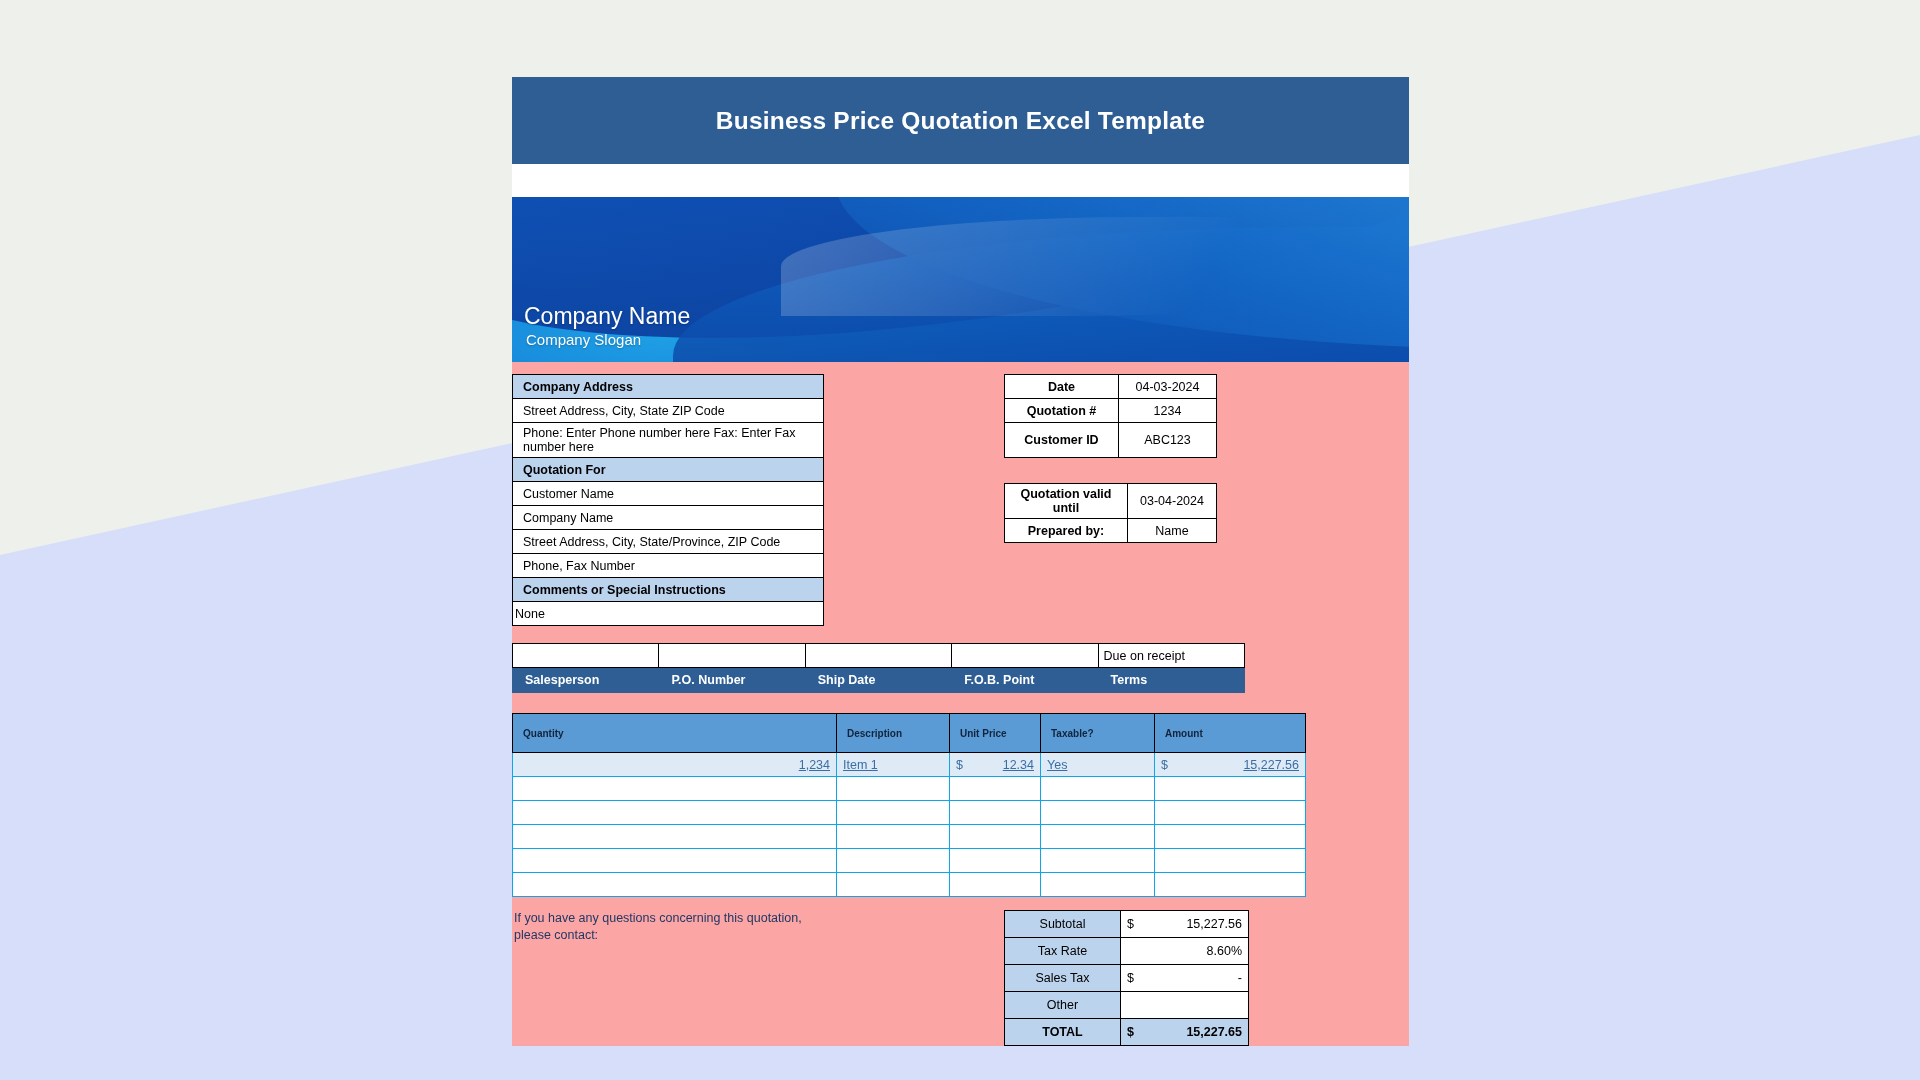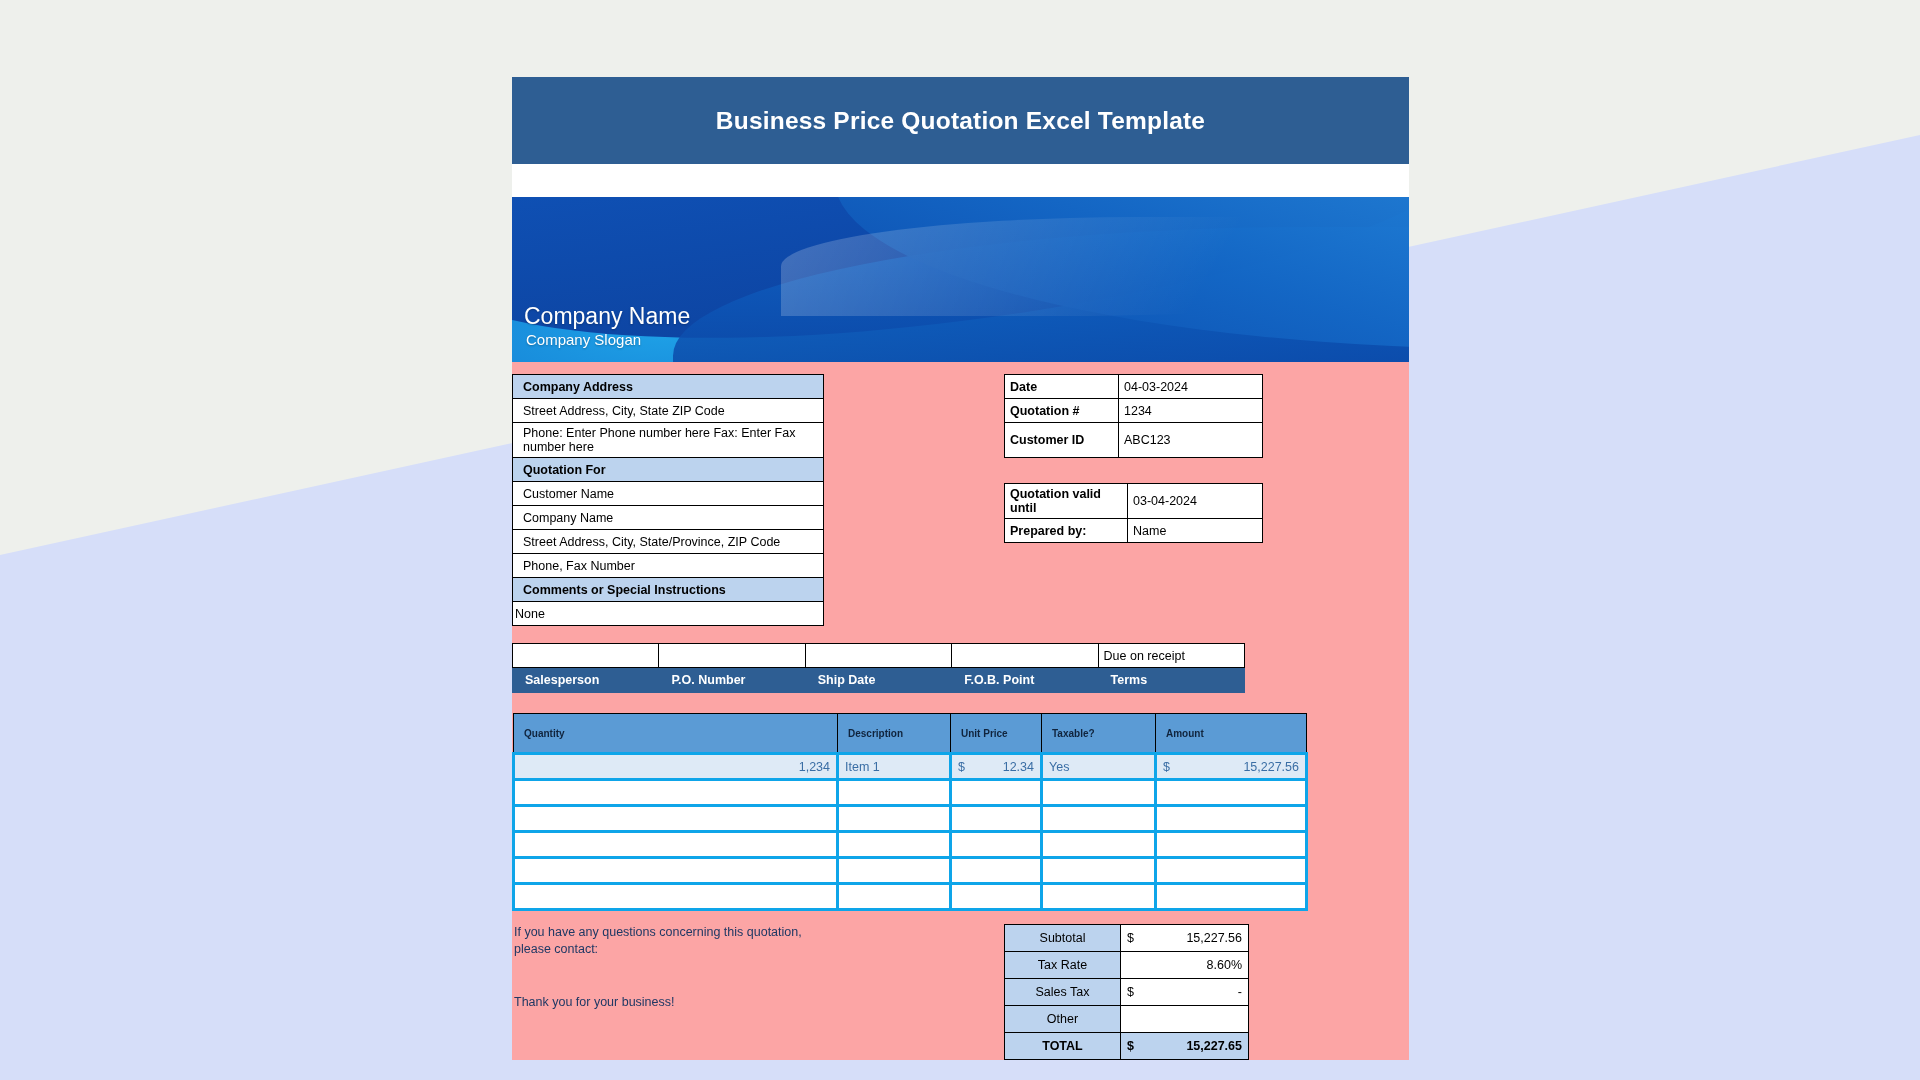--- a/index.html
+++ b/index.html
@@ -111,21 +111,21 @@
   table.left-tbl td {
     border: 1px solid #000;
     padding: 3px 4px 3px 10px;
     height: 17px;
   }
   .hdr-blue { background:#bcd3ee; font-weight: bold; }
   .hdr-blue-light { background:#bcd3ee; font-weight: bold; }
   .plain { background:#fff; }
   .noleftpad { padding-left: 2px !important; }
 
-  table.right-tbl { width: 259px; table-layout: fixed; }
+  table.right-tbl { width: 213px; table-layout: fixed; text-align: center; }
   table.right-tbl td {
     border: 1px solid #000;
     padding: 3px 5px;
     height: 17px;
   }
   table.right-tbl td.lbl { width: 103px; font-weight:bold; background:#fff; }
   table.right-tbl td.val { background:#fff; }
   .spacer-rows { height: 25px; }
 
   
@@ -155,25 +155,26 @@
     color:#10243d;
     border:1px solid #000;
     height: 36px;
     text-align:left;
     padding-left: 10px;
     font-size: 10px;
     font-weight: bold;
     vertical-align: middle;
   }
   table.items td {
-    border:3px solid #0ea5e9;
+    border:1px solid #0ea5e9;
     height: 19px;
     padding: 2px 6px;
     background:#fff;
     color:#3a6ea5;
+    text-decoration:underline;
   }
   table.items tr.filled td { background:#deeaf6; }
   .num { text-align:right; }
   .money { position:relative; }
   .money .sym { position:absolute; left:6px; }
 
   
   .footer { display:flex; padding-top: 13px; }
   .footer-left { width: 490px; font-size: 12.5px; color:#1f3864; padding-left: 2px; }
   .footer-left .q1 { color:#1f3864; }
@@ -375,21 +376,20 @@
             <td></td>
           </tr>
         </tbody>
           </table>
       </div>
 
       <div class="footer">
         <div class="footer-left">
           <p class="q1">If you have any questions concerning this quotation,</p>
           <p class="q1">please contact:</p>
-          <p class="thanks">Thank you for your business!</p>
         </div>
         <div>
           <table class="totals">
             <tbody>
                 <tr>
               <td class="lbl">Subtotal</td>
               <td class="val val-money">
                 <span class="sym">$</span>
                 <span>15,227.56</span>
               </td>

